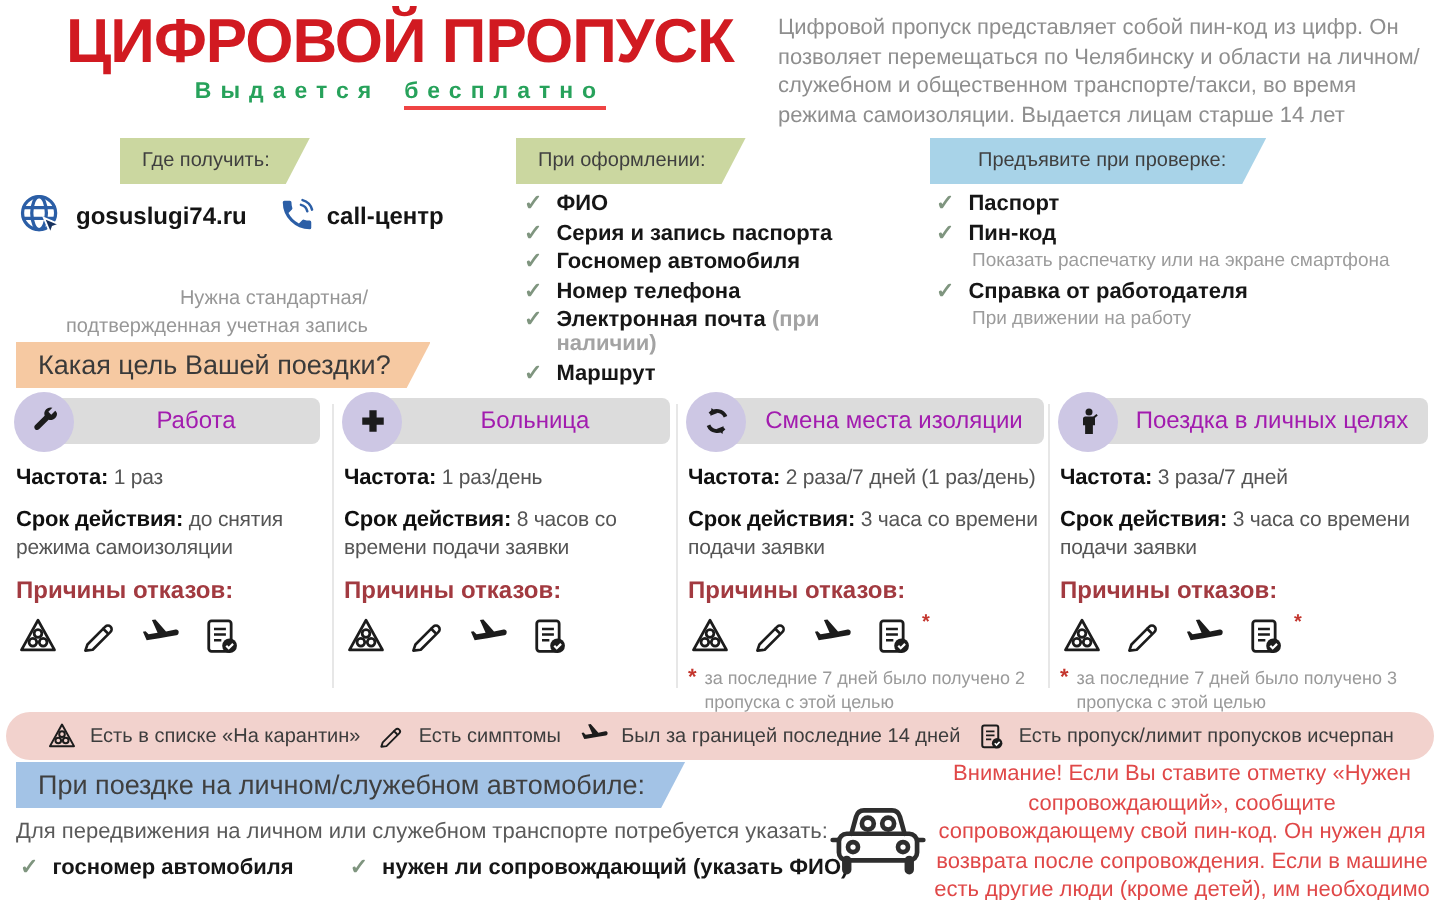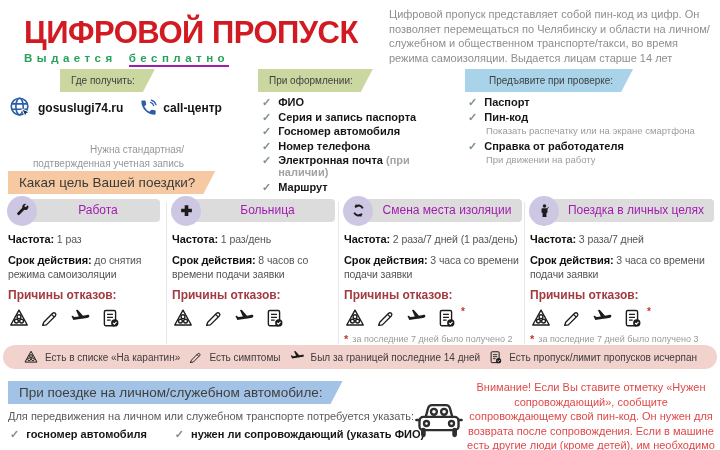--- a/index.html
+++ b/index.html
@@ -1,23 +1,23 @@
 <!DOCTYPE html>
 <html><head>
 <meta charset="utf-8">
 <style>
   html,body{margin:0;padding:0;background:#fff;}
   .page{position:relative;width:720px;height:450px;background:#ffffff;overflow:hidden;
         font-family:"Liberation Sans",sans-serif;color:#333;}
 
   
-  .title-wrap{position:absolute;left:24px;top:16px;width:352px;}
+  .title-wrap{position:absolute;left:24px;top:4px;width:352px;text-align:center;}
   .title{margin:0;font-size:31px;font-weight:bold;color:#d11a21;letter-spacing:-.5px;line-height:1.12;white-space:nowrap;}
   .subtitle{margin-top:1px;font-size:11.5px;font-weight:bold;color:#27a25b;letter-spacing:4.5px;white-space:nowrap;}
-  .subtitle .link-free{margin-left:12px;border-bottom:2px solid #a21caf;padding-bottom:1px;cursor:pointer;}
+  .subtitle .link-free{margin-left:12px;border-bottom:2px solid #ef4444;padding-bottom:1px;cursor:pointer;}
   .desc{position:absolute;left:389px;top:7px;width:327px;margin:0;font-size:11px;color:#8e8e8e;line-height:1.33;}
 
   
   .banner{position:absolute;height:23px;line-height:23px;font-size:10px;color:#3f3f3f;
           padding:0 20px 0 11px;clip-path:polygon(0 0,100% 0,calc(100% - 12px) 100%,0 100%);white-space:nowrap;}
   .bn-green{background:#cbd7a0;}
   .bn-blue{background:#a8d3e8;}
   .bn-peach{background:#f6c9a2;font-size:13.5px;color:#3a3a3a;}
   .bn-blue2{background:#a3c3e6;font-size:13.5px;}
 
@@ -48,21 +48,21 @@
   .pline.first{margin-top:10px;}
   .reasons{margin-top:7px;font-weight:bold;color:#a23a40;font-size:12px;}
   .ricons{margin-top:5px;display:flex;align-items:center;gap:9px;}
   .ast{color:#c4362e;font-weight:bold;}
   .sup{position:relative;top:-7px;font-size:10px;margin-left:-5px;}
   .foot{margin-top:5px;font-size:9px;color:#9a9a9a;line-height:1.3;display:flex;gap:4px;}
   .foot .ast{font-size:11px;line-height:1;}
   .vdiv{position:absolute;top:202px;height:142px;width:1px;background:#e7e7e7;}
 
   
-  .legend{position:absolute;left:3px;right:3px;top:345px;height:24px;background:#f2d2cd;border-radius:12px;
+  .legend{position:absolute;left:3px;right:3px;top:356px;height:24px;background:#f2d2cd;border-radius:12px;
           display:flex;align-items:center;justify-content:space-between;padding:0 20px;}
   .litem{display:flex;align-items:center;gap:6px;font-size:10px;color:#3c3c3c;white-space:nowrap;}
 
   
   .car-intro{position:absolute;left:8px;top:410px;margin:0;font-size:11px;color:#5a5a5a;}
   .car-checks{position:absolute;left:10px;top:428px;display:flex;gap:28px;}
   .car-checks .chk b{font-size:11px;}
   .warning{position:absolute;left:466px;top:380px;width:250px;margin:0;font-size:11px;color:#e04848;
            line-height:1.32;text-align:center;}
   .car-ic{position:absolute;left:414px;top:397px;}

